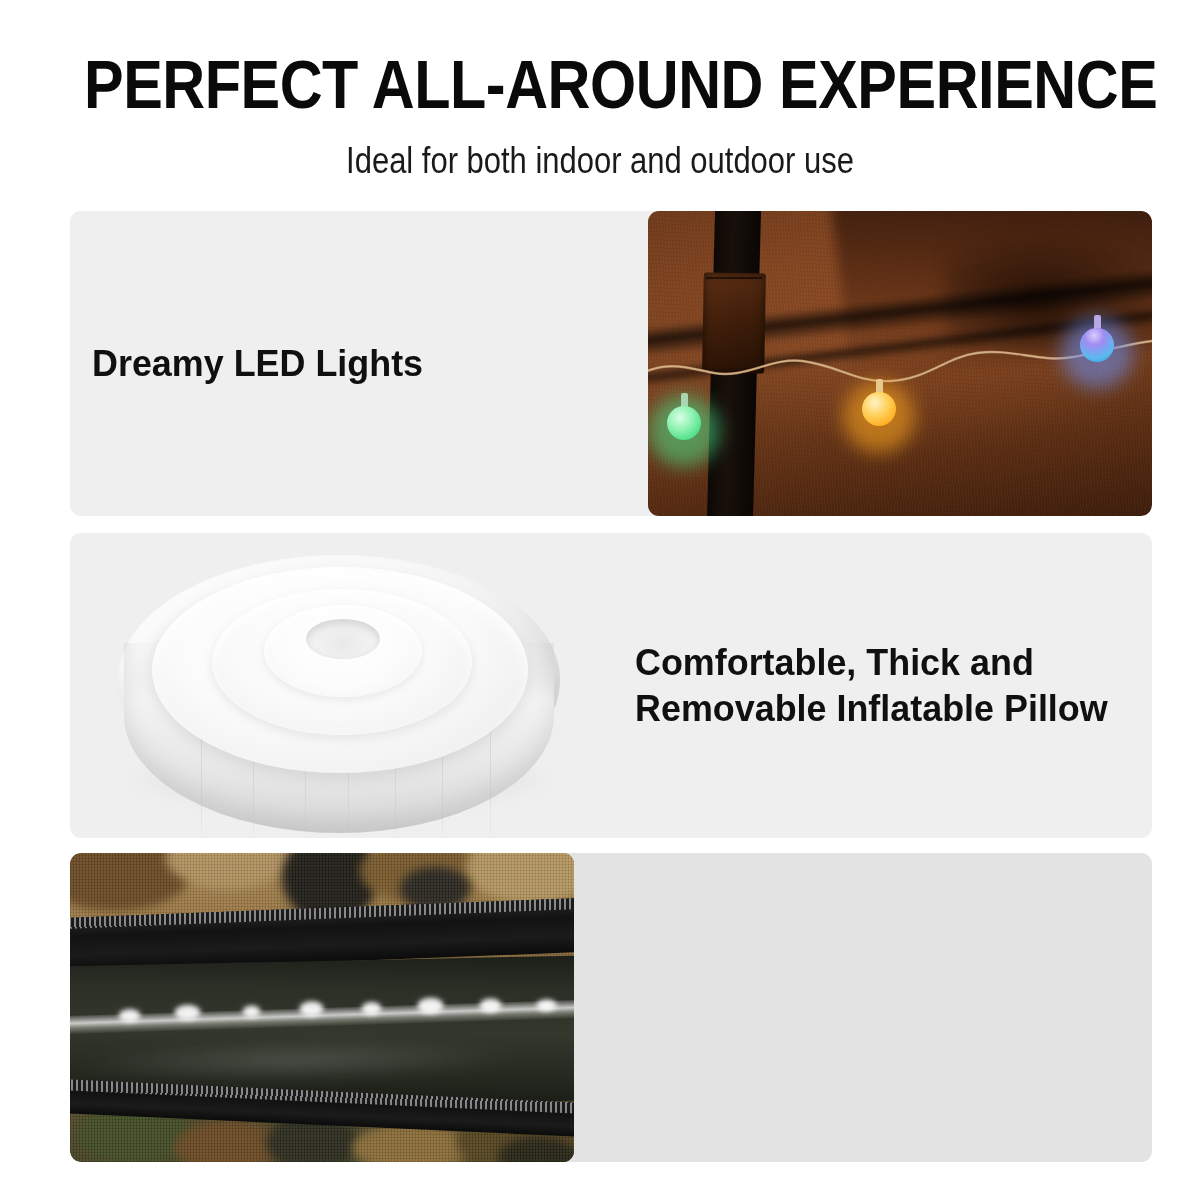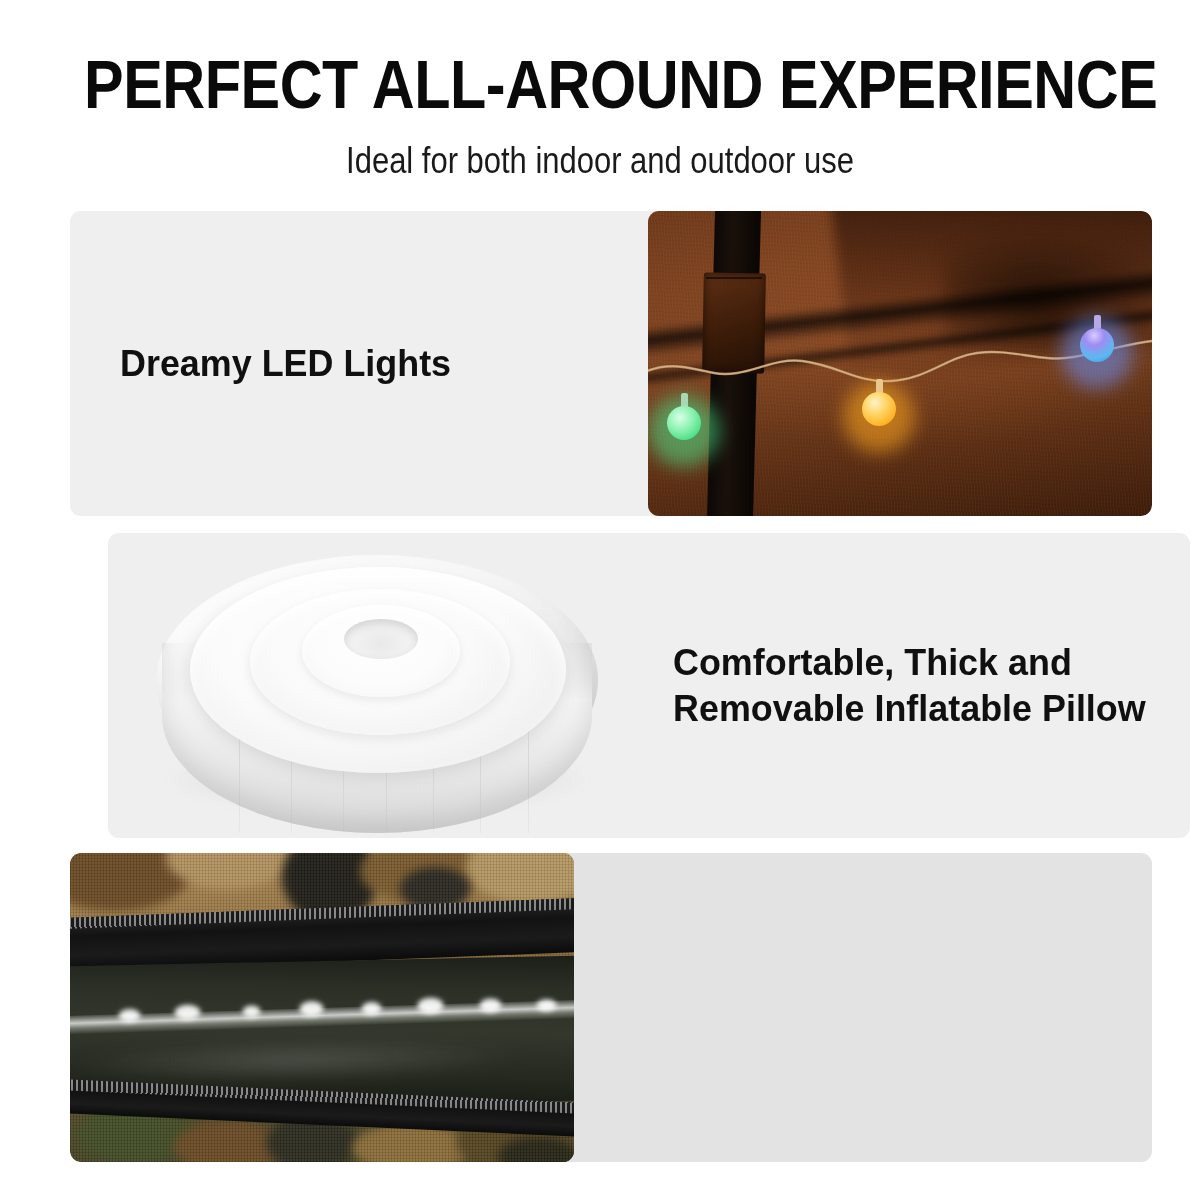--- a/index.html
+++ b/index.html
@@ -41,28 +41,28 @@
   
   .panel {
     position:absolute;
     left:70px;
     width:1082px;
     border-radius:11px;
     overflow:hidden;
     display:flex;
   }
   .panel-1 { top:211px;  height:305px; background:#efefef; }
-  .panel-2 { top:533px;  height:305px; background:#efefef;margin-left:38px; }
+  .panel-2 { top:533px;  height:305px; background:#efefef; }
   .panel-3 { top:853px;  height:309px; background:#e3e3e3; }
 
   .panel-text {
     flex:0 0 578px;
     display:flex;
     align-items:center;
-    padding-left:50px;
+    padding-left:22px;
     position:relative;
     z-index:2;
   }
   .panel-text.right { flex:1 1 auto; padding-left:25px; }
 
   .feature-label {
     font-family:"Liberation Sans", sans-serif;
     font-weight:700;
     font-size:37px;
     line-height:1.22;

